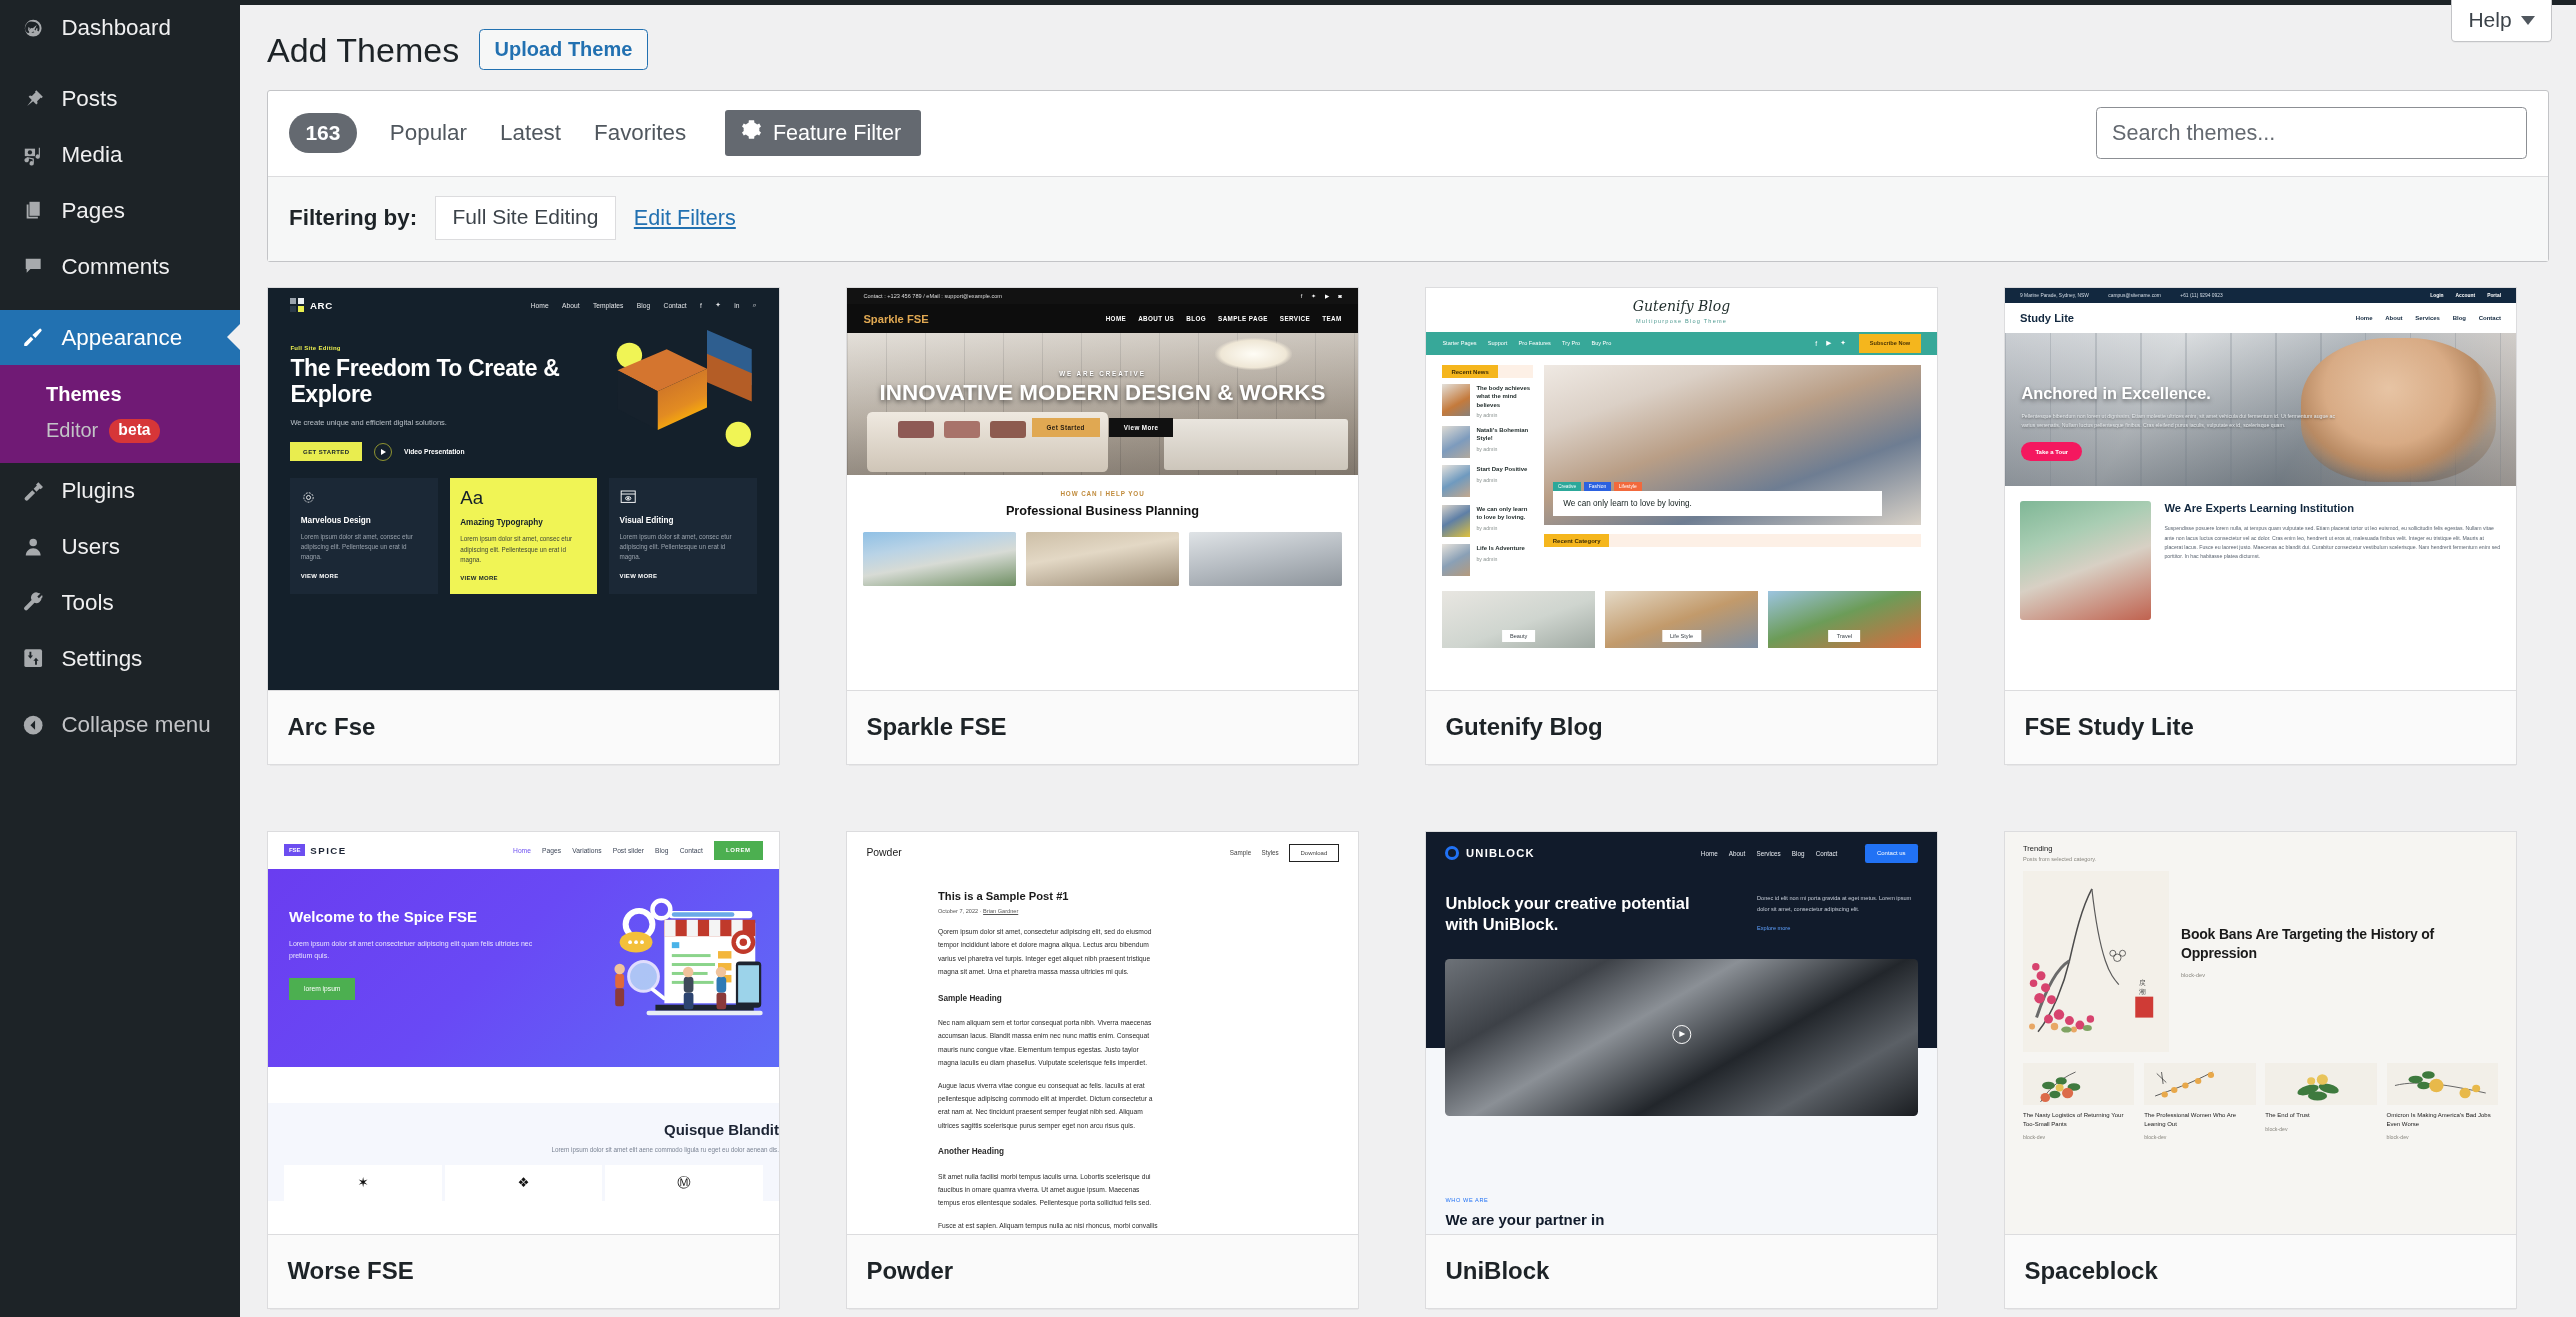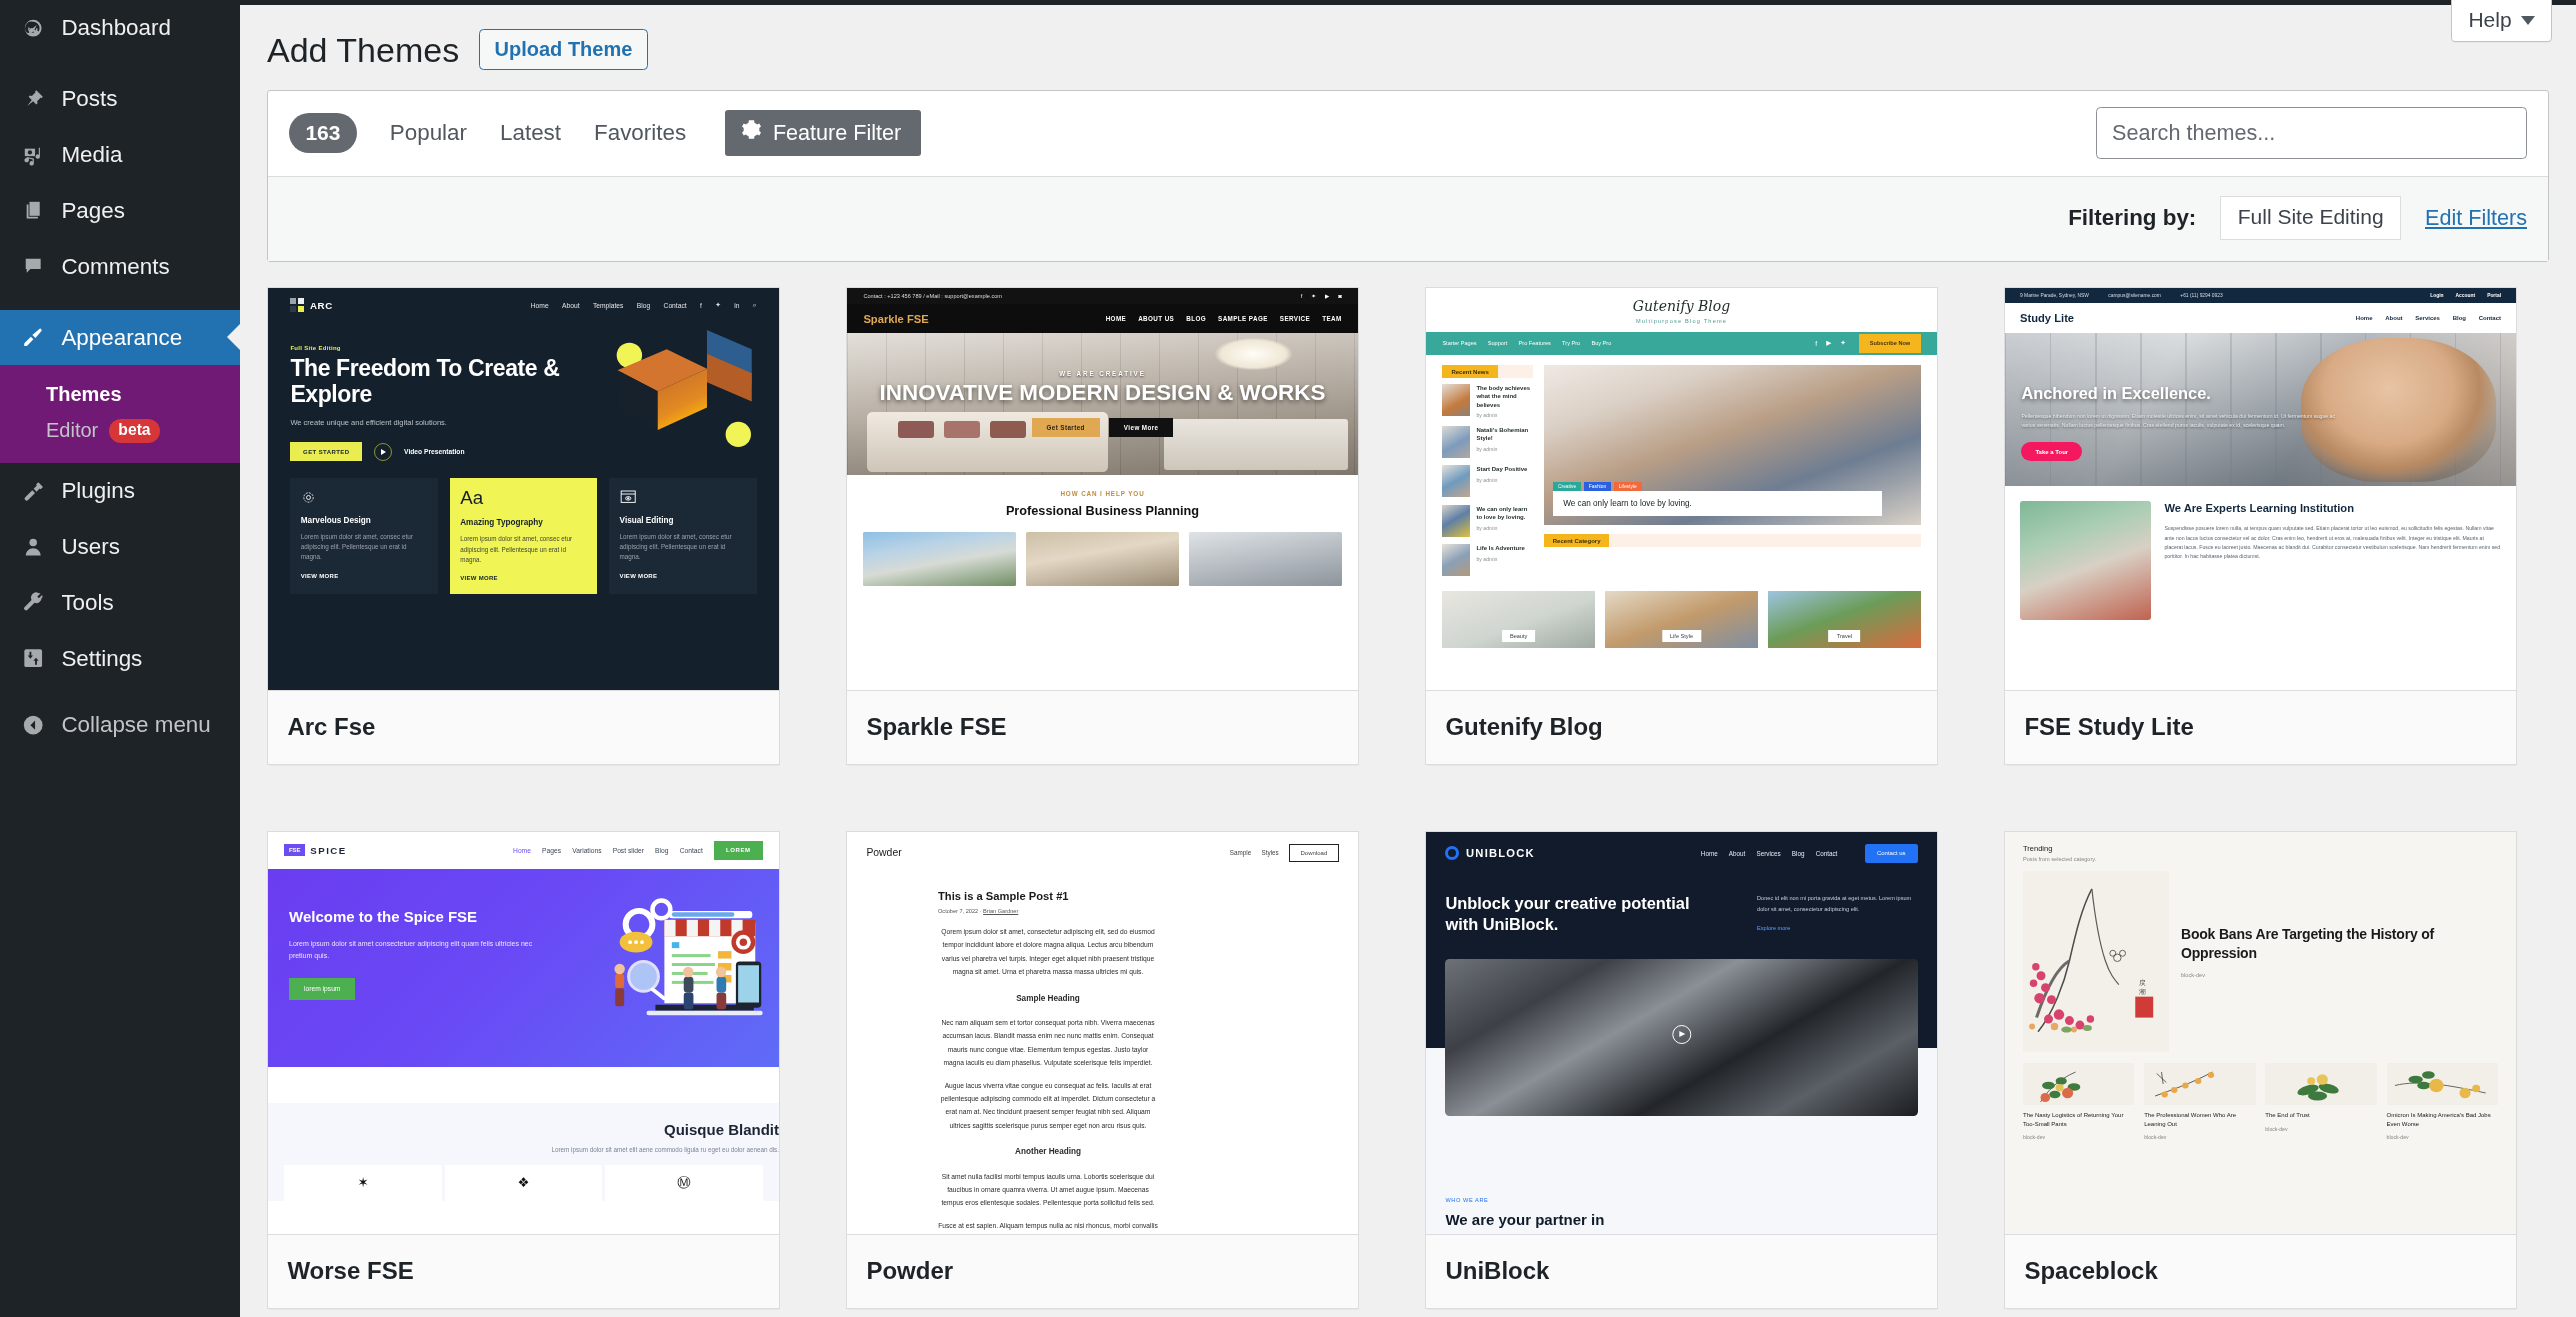--- a/index.html
+++ b/index.html
@@ -177,22 +177,21 @@
     color: #2c3338;
     background: #fff;
     outline: none;
   }
   .search-input::placeholder { color: #646970; }
 
   .filtering-row {
     display: flex; align-items: center;
     padding: 19.4px 21px 21px 21px;
     background: #f6f7f7;
-    gap: 24px;
-    justify-content: flex-end;
+    gap: 18px;
   }
   .filtering-label { font-size: 22.4px; font-weight: bold; color: #1d2327; }
   .filter-tag {
     background: #fff;
     border: 0.7px solid #dcdcde;
     padding: 8.2px 16.4px 9.7px 16.4px;
     font-size: 21px;
     color: #3c434a;
   }
   .edit-filters {
@@ -378,21 +377,21 @@
   
   .powder { background:#fff; font-size: 6.7px; color:#1a1a1a; }
   .pw-nav { display:flex; align-items:center; padding: 12px 19.4px; }
   .pw-brand { font-size: 10.4px; }
   .pw-links { margin-left:auto; display:flex; align-items:center; gap: 10.4px; font-size: 6.3px; color:#444;}
   .pw-dl { border:0.7px solid #222; padding: 5.2px 10.4px; font-size: 6px; }
   .pw-article { padding: 16.4px 0 0 91px; width: 100%; }
   .pw-h1 { font-size: 11.2px; font-weight:bold; }
   .pw-meta { font-size: 5.6px; color:#555; margin-top: 6px; }
   .pw-meta u { text-decoration: underline; }
-  .pw-body { font-size: 6.7px; line-height: 2.0; color:#2a2a2a; margin-top: 10.4px; width: 220px; text-align: center; }
+  .pw-body { font-size: 6.7px; line-height: 2.0; color:#2a2a2a; margin-top: 10.4px; width: 220px; }
   .pw-h2 { font-size: 8.2px; font-weight:bold; margin-top: 12px; }
   .pw-p { margin-top: 9px; }
 
   
   .uni { background:#f5f7fa; font-size: 6.7px; }
   .uni-dark { background:#111b2b; padding: 0 0 0 0; height: 216px; position:relative;}
   .uni-nav { display:flex; align-items:center; padding: 12px 19.4px; }
   .uni-logo { display:flex; align-items:center; gap: 6.7px; color:#fff; font-weight:bold; font-size: 11.2px; letter-spacing: 1.2px;}
   .uni-ring { width: 14px; height: 14px; border-radius:50%; border: 3.7px solid #2172f5; }
   .uni-links { margin-left:auto; display:flex; align-items:center; gap: 11.2px; color:#e7ebf1; font-size: 6.3px;}

